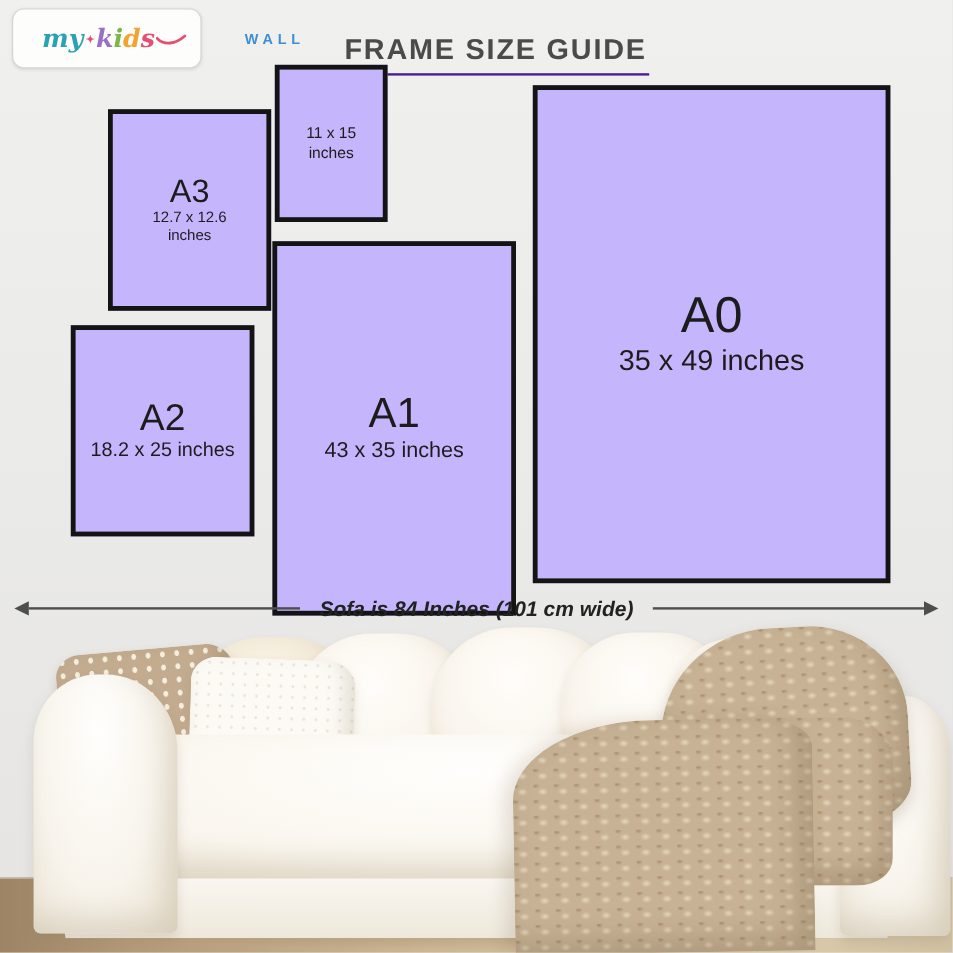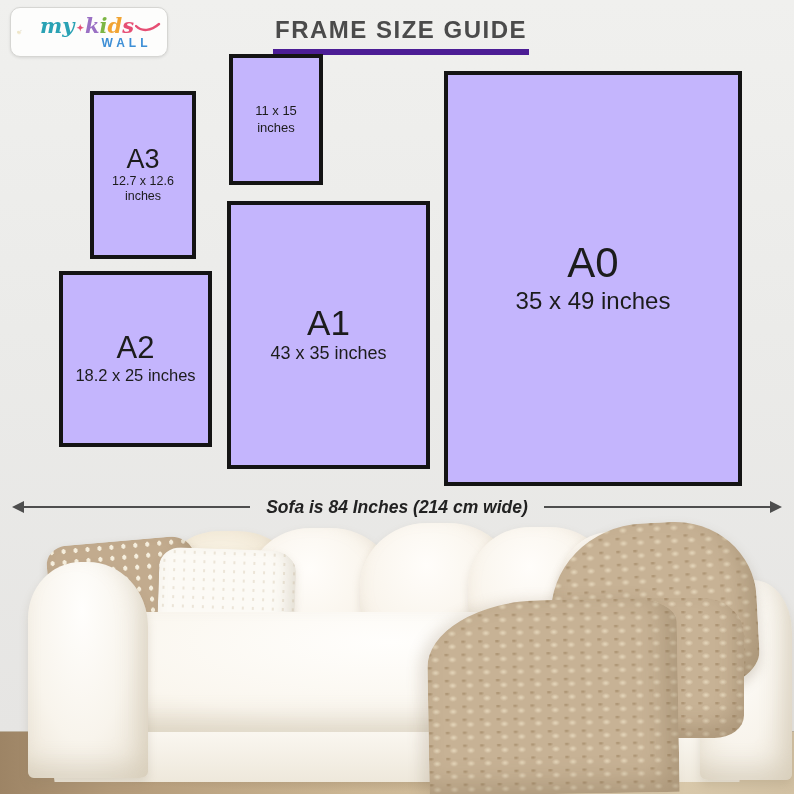--- a/index.html
+++ b/index.html
@@ -14,50 +14,50 @@
   .floor{position:absolute;left:0;top:731px;width:794px;height:63px;
     background:linear-gradient(90deg,#9d8465 0%,#b39a79 14%,#ccb693 45%,#dbcbad 80%,#d2c1a3 100%);
     border-top:1px solid #bdb2a0;}
   .ground-shadow{position:absolute;left:30px;top:752px;width:730px;height:40px;
     background:radial-gradient(ellipse at 50% 45%,rgba(90,70,50,.30) 0%,rgba(90,70,50,0) 70%);}
   
   .logo{position:absolute;left:10px;top:7px;width:158px;height:50px;
     background:#fdfdfc;border:1px solid #d6d6d3;border-radius:10px;
     box-shadow:0 1px 3px rgba(0,0,0,.10);
     display:flex;align-items:center;padding:0 6px;box-sizing:border-box;}
-  .logo-text{display:flex;flex-direction:column;align-items:center;margin-left:18px;flex:1;}
+  .logo-text{display:flex;flex-direction:row;align-items:center;margin-left:18px;flex:1;}
   .script-row{font-family:"DejaVu Serif", serif;font-style:italic;font-weight:bold;
     font-size:21px;line-height:20px;display:flex;align-items:flex-end;}
   .sparkle{font-size:9px;font-style:normal;align-self:flex-start;margin:0 1px 0 2px;transform:translateY(2px);}
   .swash-svg{margin-left:1px;margin-bottom:3px;}
   .wall-word{font-size:12px;font-weight:bold;letter-spacing:4px;color:#3d8fd6;
     line-height:12px;margin-top:1px;transform:translateX(4px);padding-left:44px;}
   .c-my{color:#2aa2b4;}.c-k{color:#9a70c4;}.c-i{color:#7cb644;}
   .c-d{color:#f1a433;}.c-s{color:#e64f74;}
   
   .title{position:absolute;left:50%;top:12px;transform:translateX(-50%);
-    margin:4px;font-size:24px;font-weight:bold;color:#4b4b4b;letter-spacing:1.5px;
-    border-bottom:6px solid #4c1d95;padding:0 2px 5px 2px;white-space:nowrap;}
+    margin:16px;font-size:24px;font-weight:bold;color:#4b4b4b;letter-spacing:1.5px;
+    border-bottom:2px solid #4c1d95;padding:0 2px 5px 2px;white-space:nowrap;}
   
   .frame{position:absolute;box-sizing:border-box;border:4px solid #141414;
     background:#c4b5fd;display:flex;flex-direction:column;align-items:center;
     justify-content:center;text-align:center;color:#1c1c1c;}
   .frame-label{line-height:1.05;}
   .frame-label:empty{display:none;}
   .frame-size{line-height:1.25;}
   .frame-size:empty{display:none;}
-  .frame-a3{left:90px;top:91px;width:106px;height:168px;}
+  .frame-a3{left:90px;top:91px;width:136px;height:168px;}
   .frame-a3 .frame-label{font-size:27px;}
   .frame-a3 .frame-size{font-size:12.5px;}
   .frame-11x15{left:229px;top:54px;width:94px;height:131px;}
   .frame-11x15 .frame-size{font-size:13px;}
   .frame-a2{left:59px;top:271px;width:153px;height:176px;}
   .frame-a2 .frame-label{font-size:31px;}
   .frame-a2 .frame-size{font-size:16.5px;}
-  .frame-a1{left:227px;top:201px;width:203px;height:268px;}
+  .frame-a1{left:227px;top:201px;width:203px;height:312px;}
   .frame-a1 .frame-label{font-size:35px;}
   .frame-a1 .frame-size{font-size:18px;}
   .frame-a0{left:444px;top:71px;width:298px;height:415px;}
   .frame-a0 .frame-label{font-size:42px;}
   .frame-a0 .frame-size{font-size:24px;}
   
   .sofa-width{position:absolute;left:12px;right:12px;top:496px;height:22px;
     display:flex;align-items:center;}
   .aline{flex:1;height:2px;background:#4e4e4e;}
   .ah{width:0;height:0;border-top:6px solid transparent;border-bottom:6px solid transparent;}
@@ -195,18 +195,18 @@
 
   <div class="frame frame-a0">
     <div class="frame-label">A0</div>
     <div class="frame-size">35 x 49 inches</div>
 
   </div>
 
   <div class="sofa-width">
     <span class="ah left"></span>
     <span class="aline"></span>
-    <span class="sofa-text">Sofa is 84 Inches (214 cm wide)</span>
+    <span class="sofa-text">Sofa is 84 Inches (101 cm wide)</span>
     <span class="aline"></span>
     <span class="ah right"></span>
   </div>
 
 </div>
 
 </body></html>

